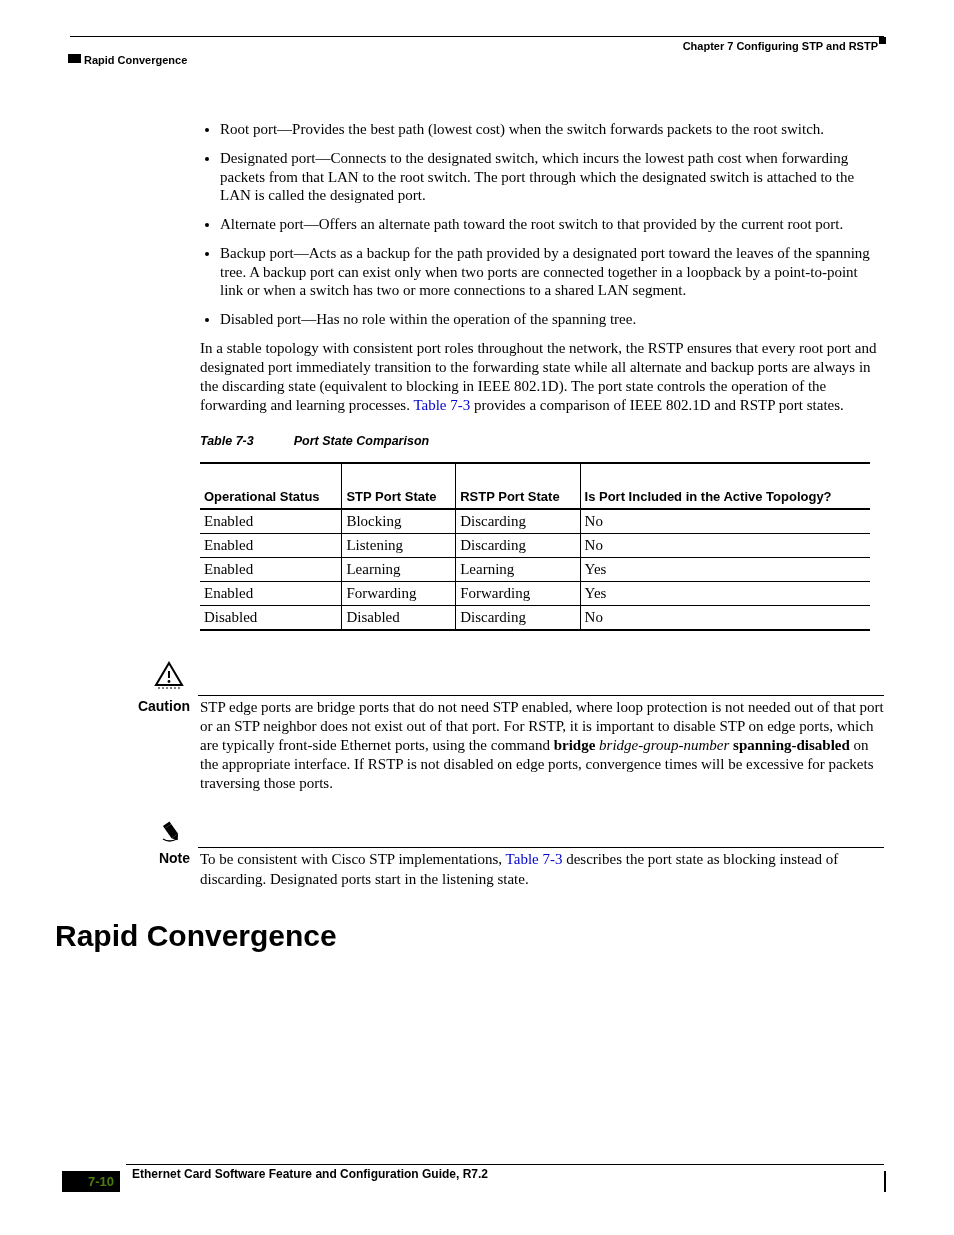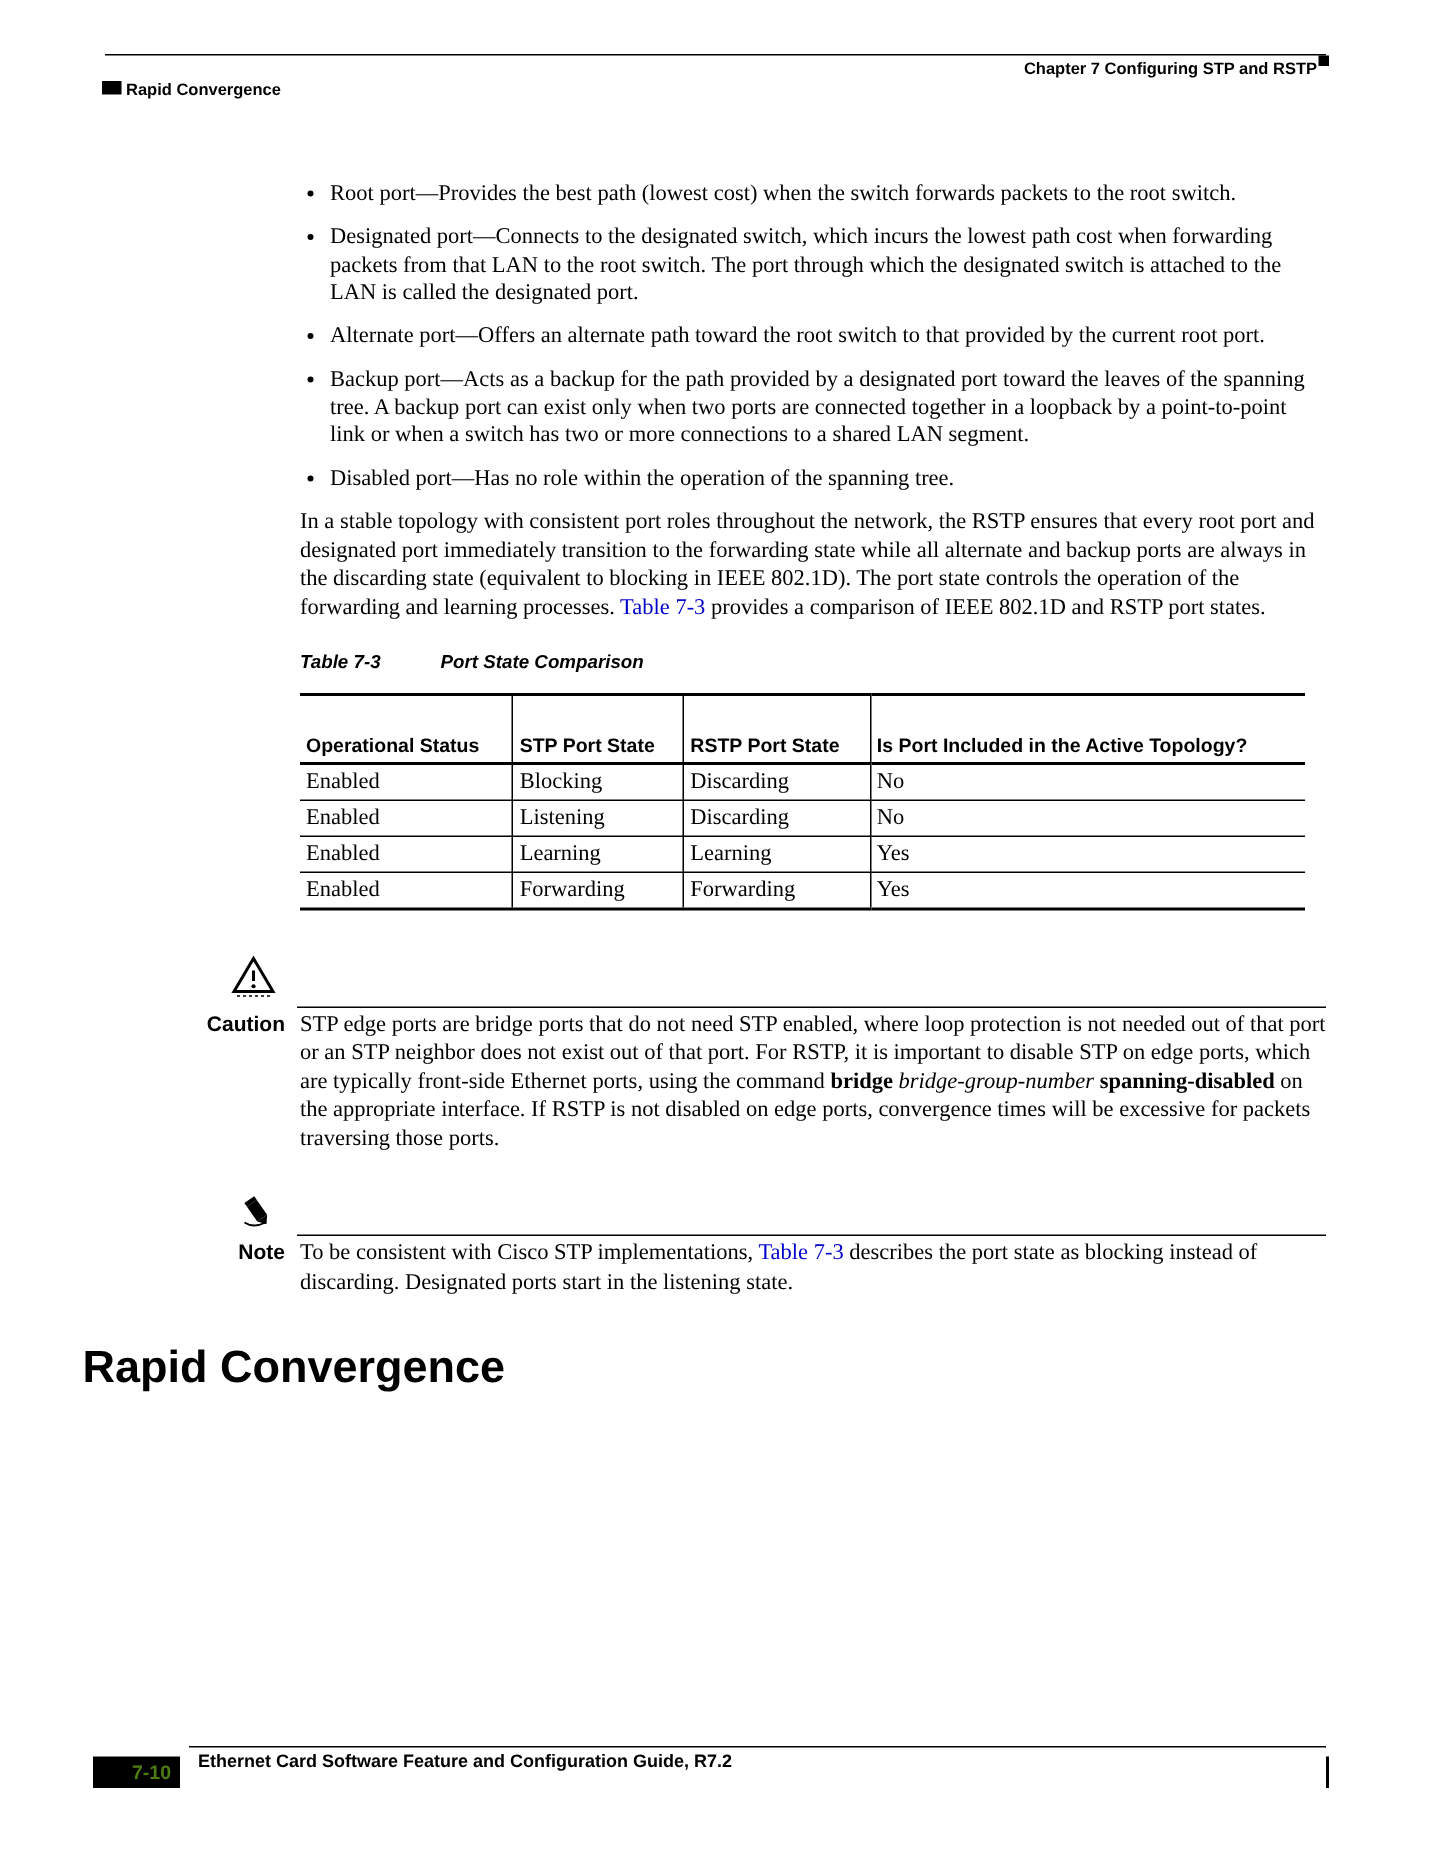--- a/index.html
+++ b/index.html
@@ -255,20 +255,26 @@
           <td>Enabled</td>
           <td>Learning</td>
           <td>Learning</td>
           <td>Yes</td>
         </tr>
         <tr>
           <td>Enabled</td>
           <td>Forwarding</td>
           <td>Forwarding</td>
           <td>Yes</td>
+        </tr>
+        <tr>
+          <td>Disabled</td>
+          <td>Disabled</td>
+          <td>Discarding</td>
+          <td>No</td>
         </tr>
       </tbody>
     </table>
 
     <div class="callout">
       <div class="callout-icon">
         <svg width="30" height="28" viewBox="0 0 30 28">
           <polygon points="15,2 28,24 2,24" fill="none" stroke="#000" stroke-width="2"></polygon>
           <line x1="15" y1="10" x2="15" y2="17" stroke="#000" stroke-width="2"></line>
           <circle cx="15" cy="20.5" r="1.4" fill="#000"></circle>

